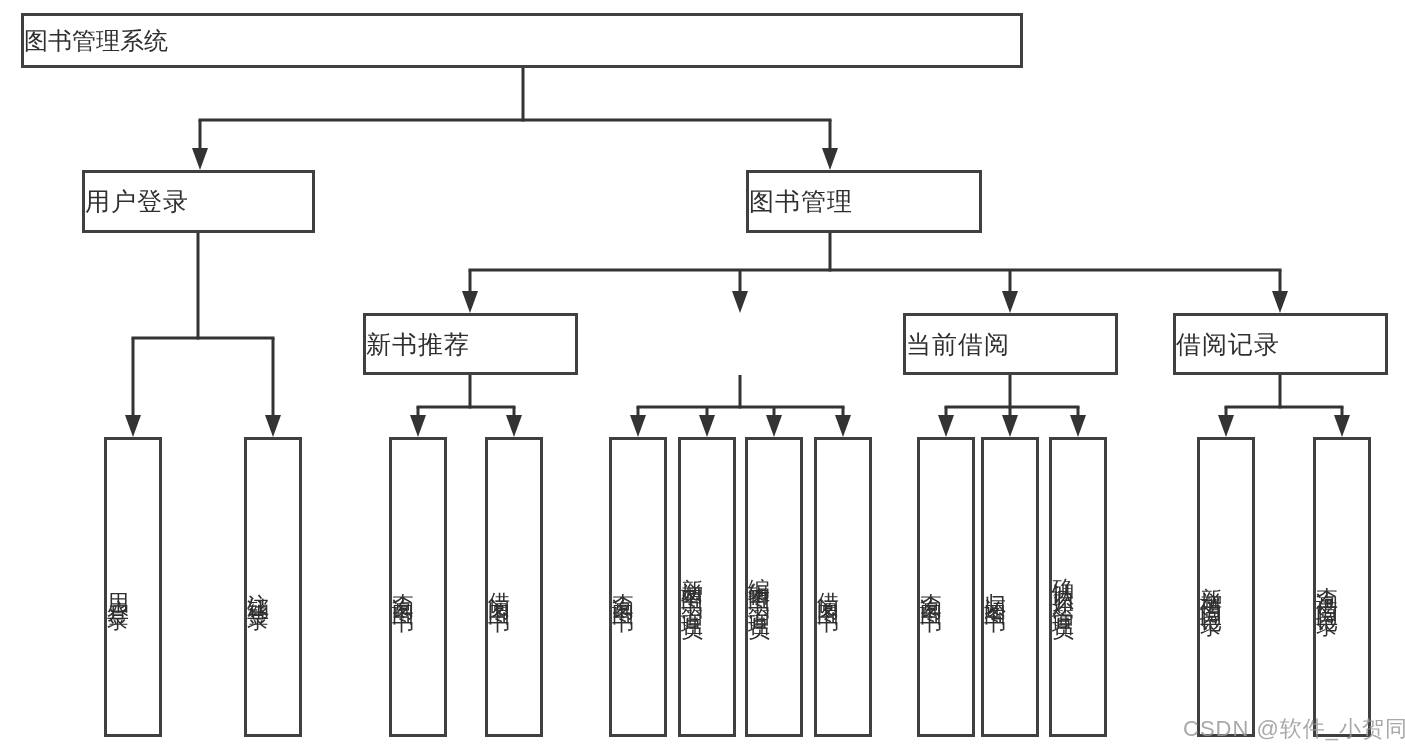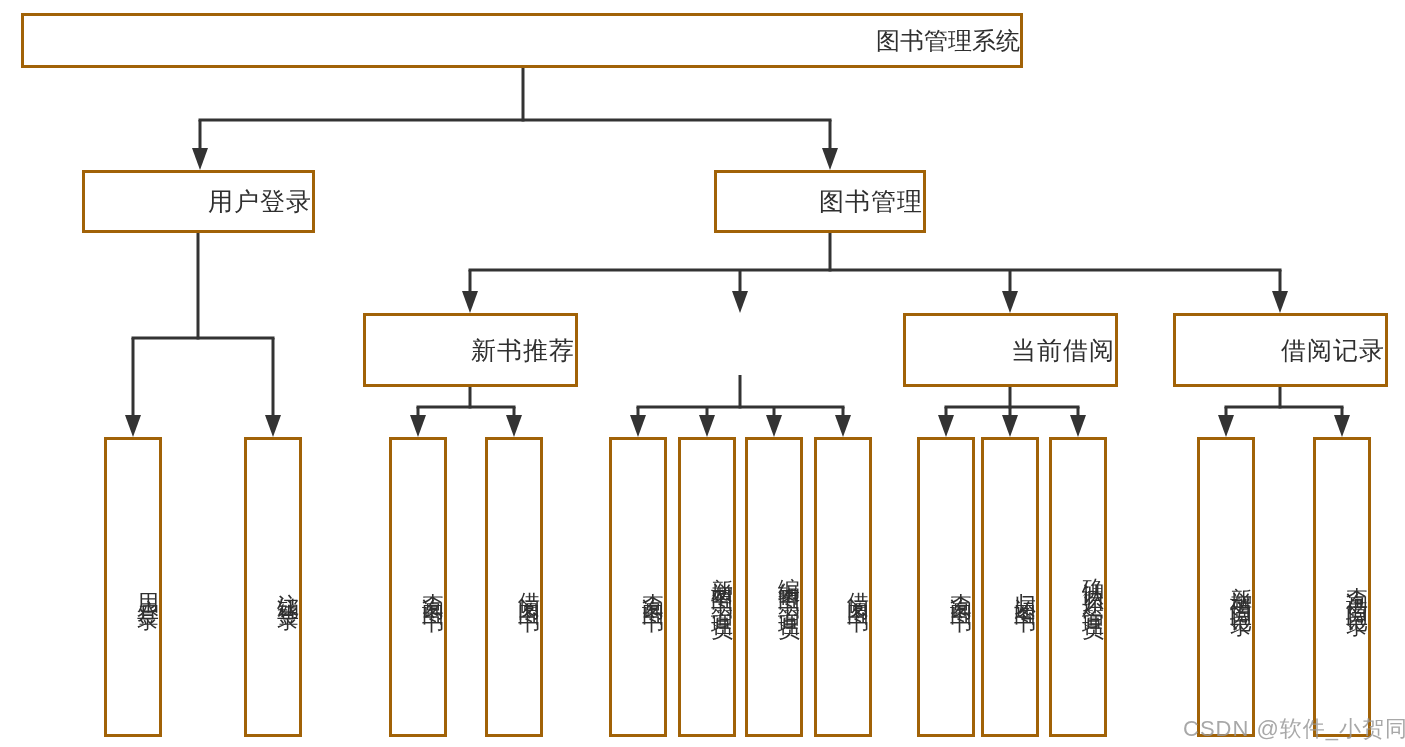--- a/index.html
+++ b/index.html
@@ -18,45 +18,45 @@
   .connectors {
     position: absolute;
     left: 0; top: 0;
     width: 1405px;
     height: 747px;
     z-index: 1;
   }
   .node {
     position: absolute;
     box-sizing: border-box;
-    border: 3px solid #a16207;
+    border: 3px solid #404040;
     background: #ffffff;
     display: flex;
     align-items: center;
-    justify-content: flex-end;
+    justify-content: flex-start;
     color: #2f2f2f;
     z-index: 2;
   }
   .node.h-label { font-size: 25px; letter-spacing: 1px; }
   .node.root-box { font-size: 24px; }
   .leaf {
     width: 58px;
     height: 300px;
     top: 437px;
     font-size: 22px;
   }
   .leaf .vtext {
     writing-mode: vertical-rl;
     text-orientation: mixed;
     letter-spacing: 6px;
     line-height: 1;
     white-space: nowrap;
   }
   .lvl2 { top: 170px; height: 63px; }
-  .lvl3 { top: 313px; height: 74px; width: 215px; }
+  .lvl3 { top: 313px; height: 62px; width: 215px; }
   .watermark {
     position: absolute;
     left: 1183px;
     top: 714px;
     font-size: 22px;
     color: rgba(153,153,153,0.85);
     z-index: 3;
     white-space: nowrap;
     letter-spacing: 1px;
   }
@@ -135,21 +135,21 @@
     </g>
   </svg>
 
   <div class="node root-box" style="left:21px; top:13px; width:1002px; height:55px;">
     <span>图书管理系统</span>
   </div>
 
   <div class="node h-label lvl2" style="left:82px; width:233px;">
     <span>用户登录</span>
   </div>
-  <div class="node h-label lvl2" style="left:714px; width:212px;">
+  <div class="node h-label lvl2" style="left:746px; width:236px;">
     <span>图书管理</span>
   </div>
 
   <div class="node h-label lvl3" style="left:363px;">
     <span>新书推荐</span>
   </div>
   <div class="node h-label lvl3" style="left:1173px;">
     <span>借阅记录</span>
   </div>
   <div class="node h-label lvl3" style="left:903px;">

